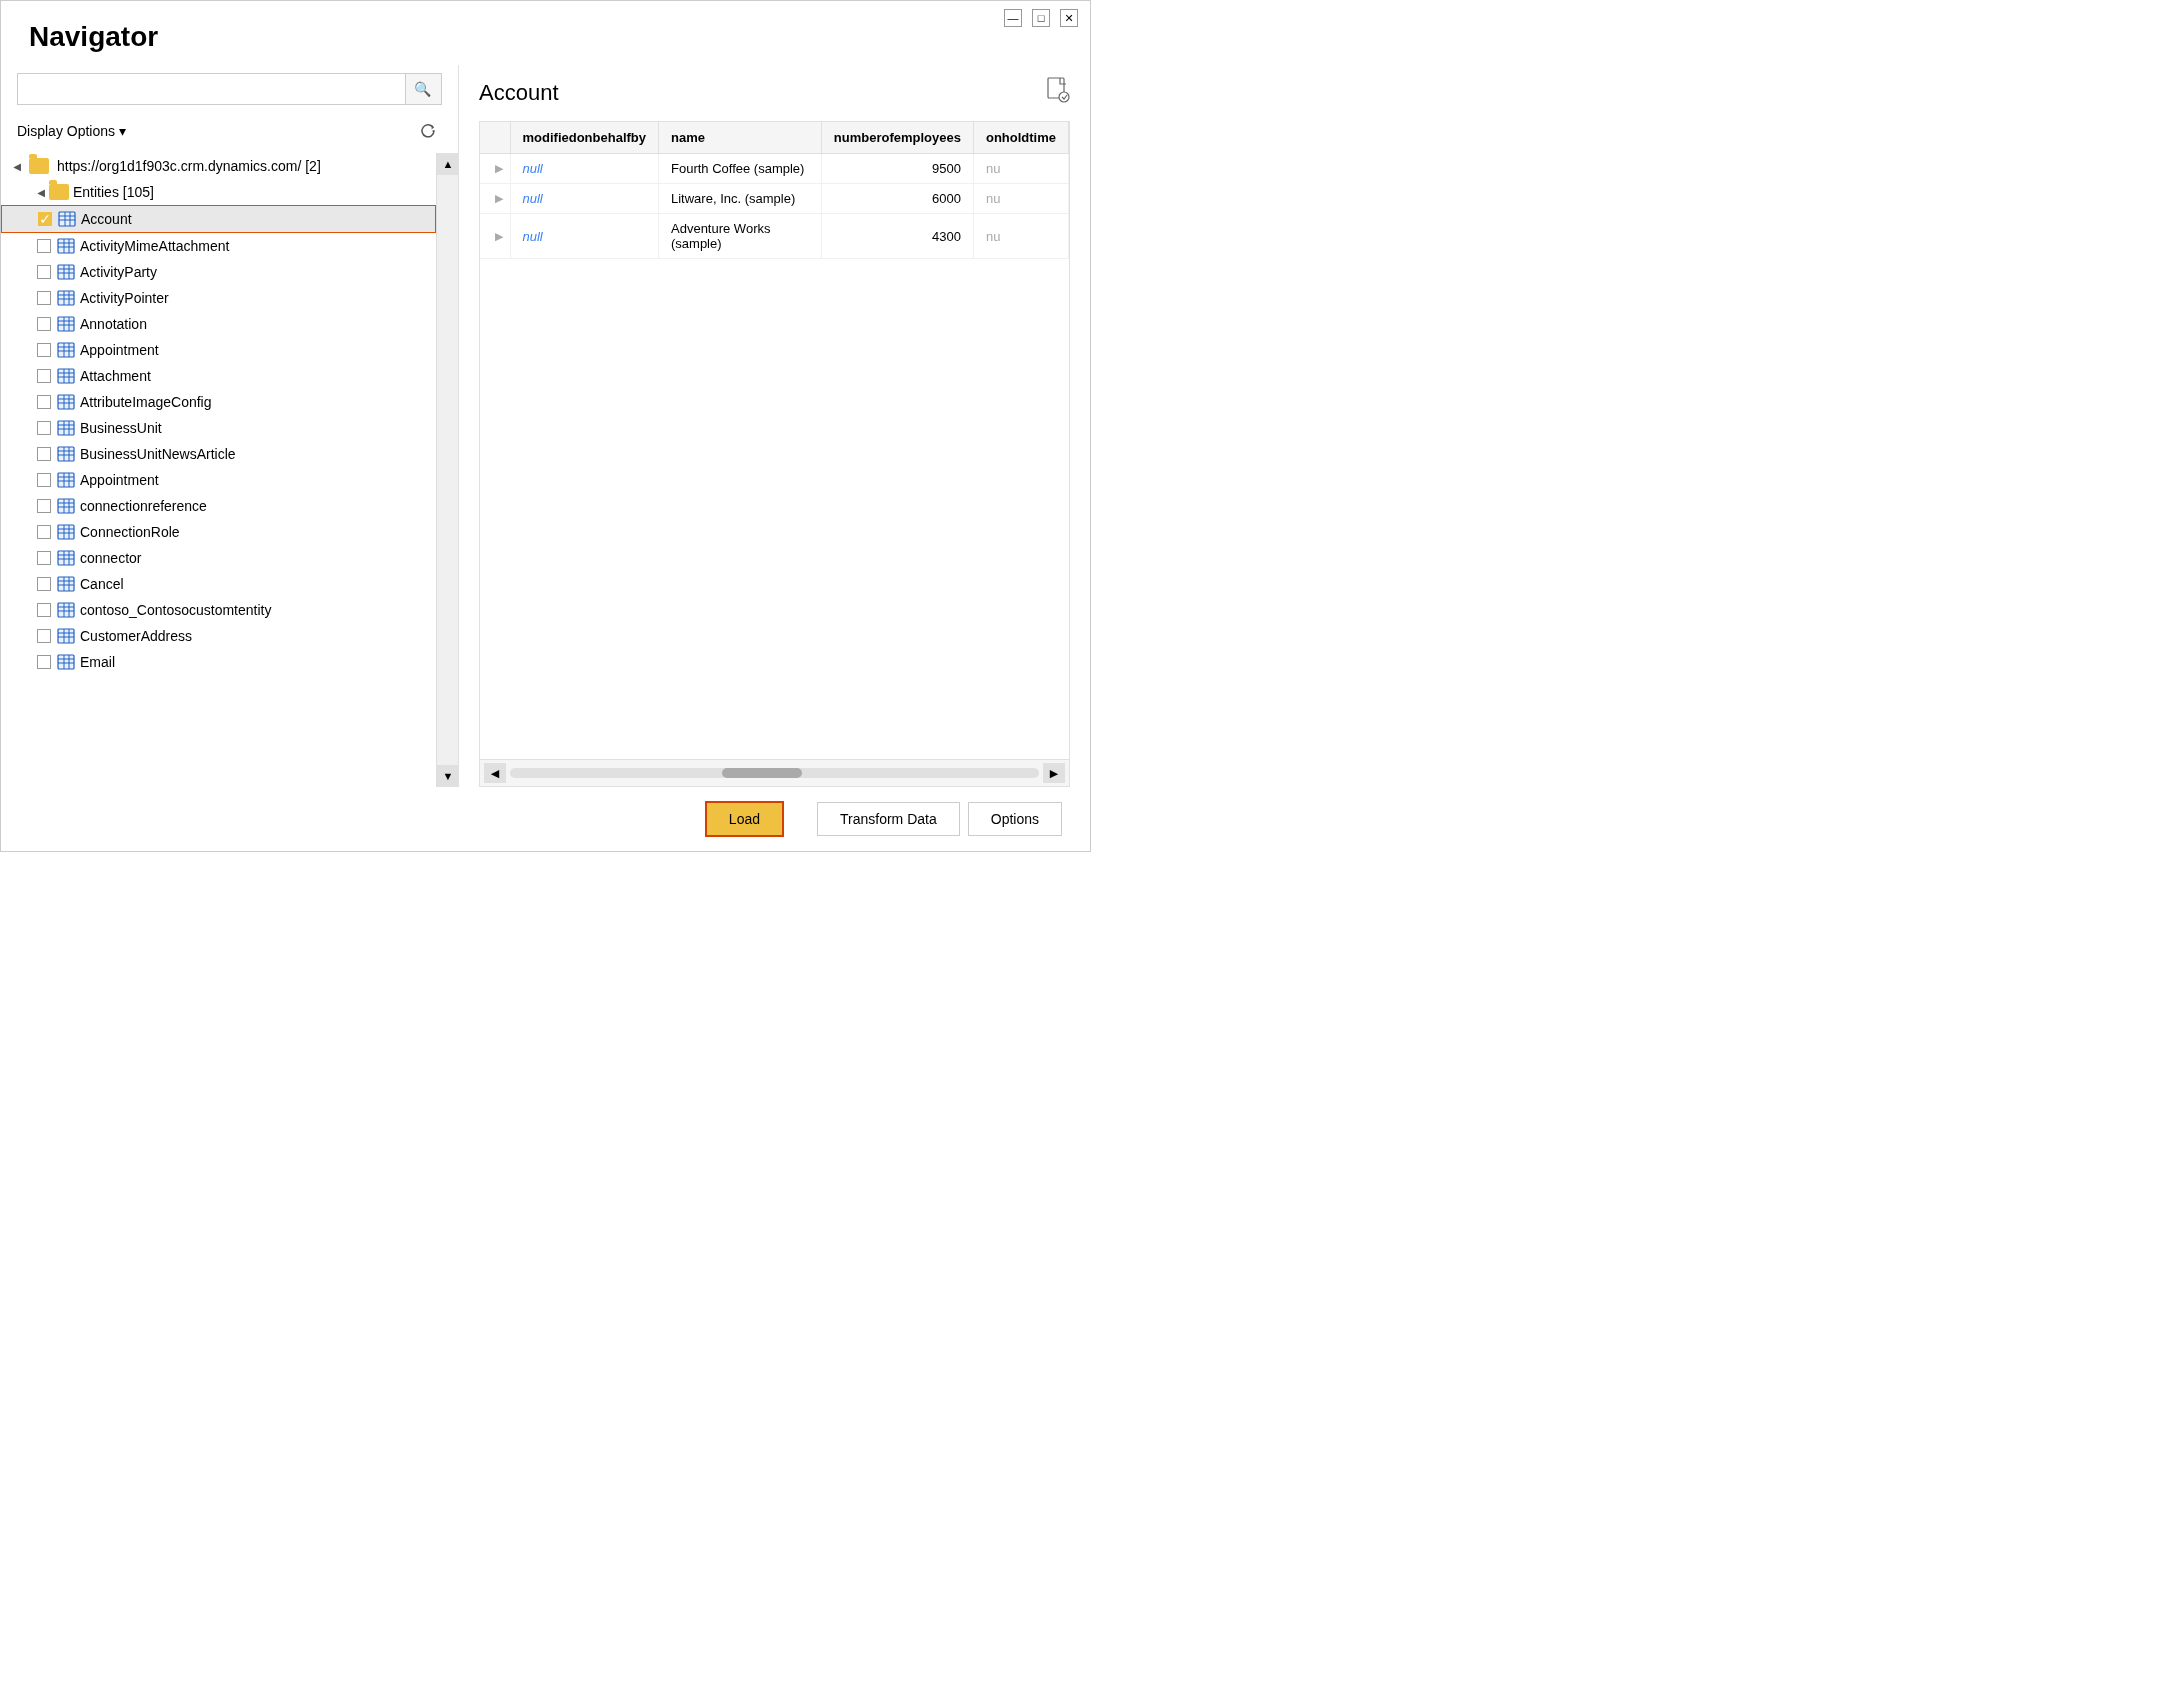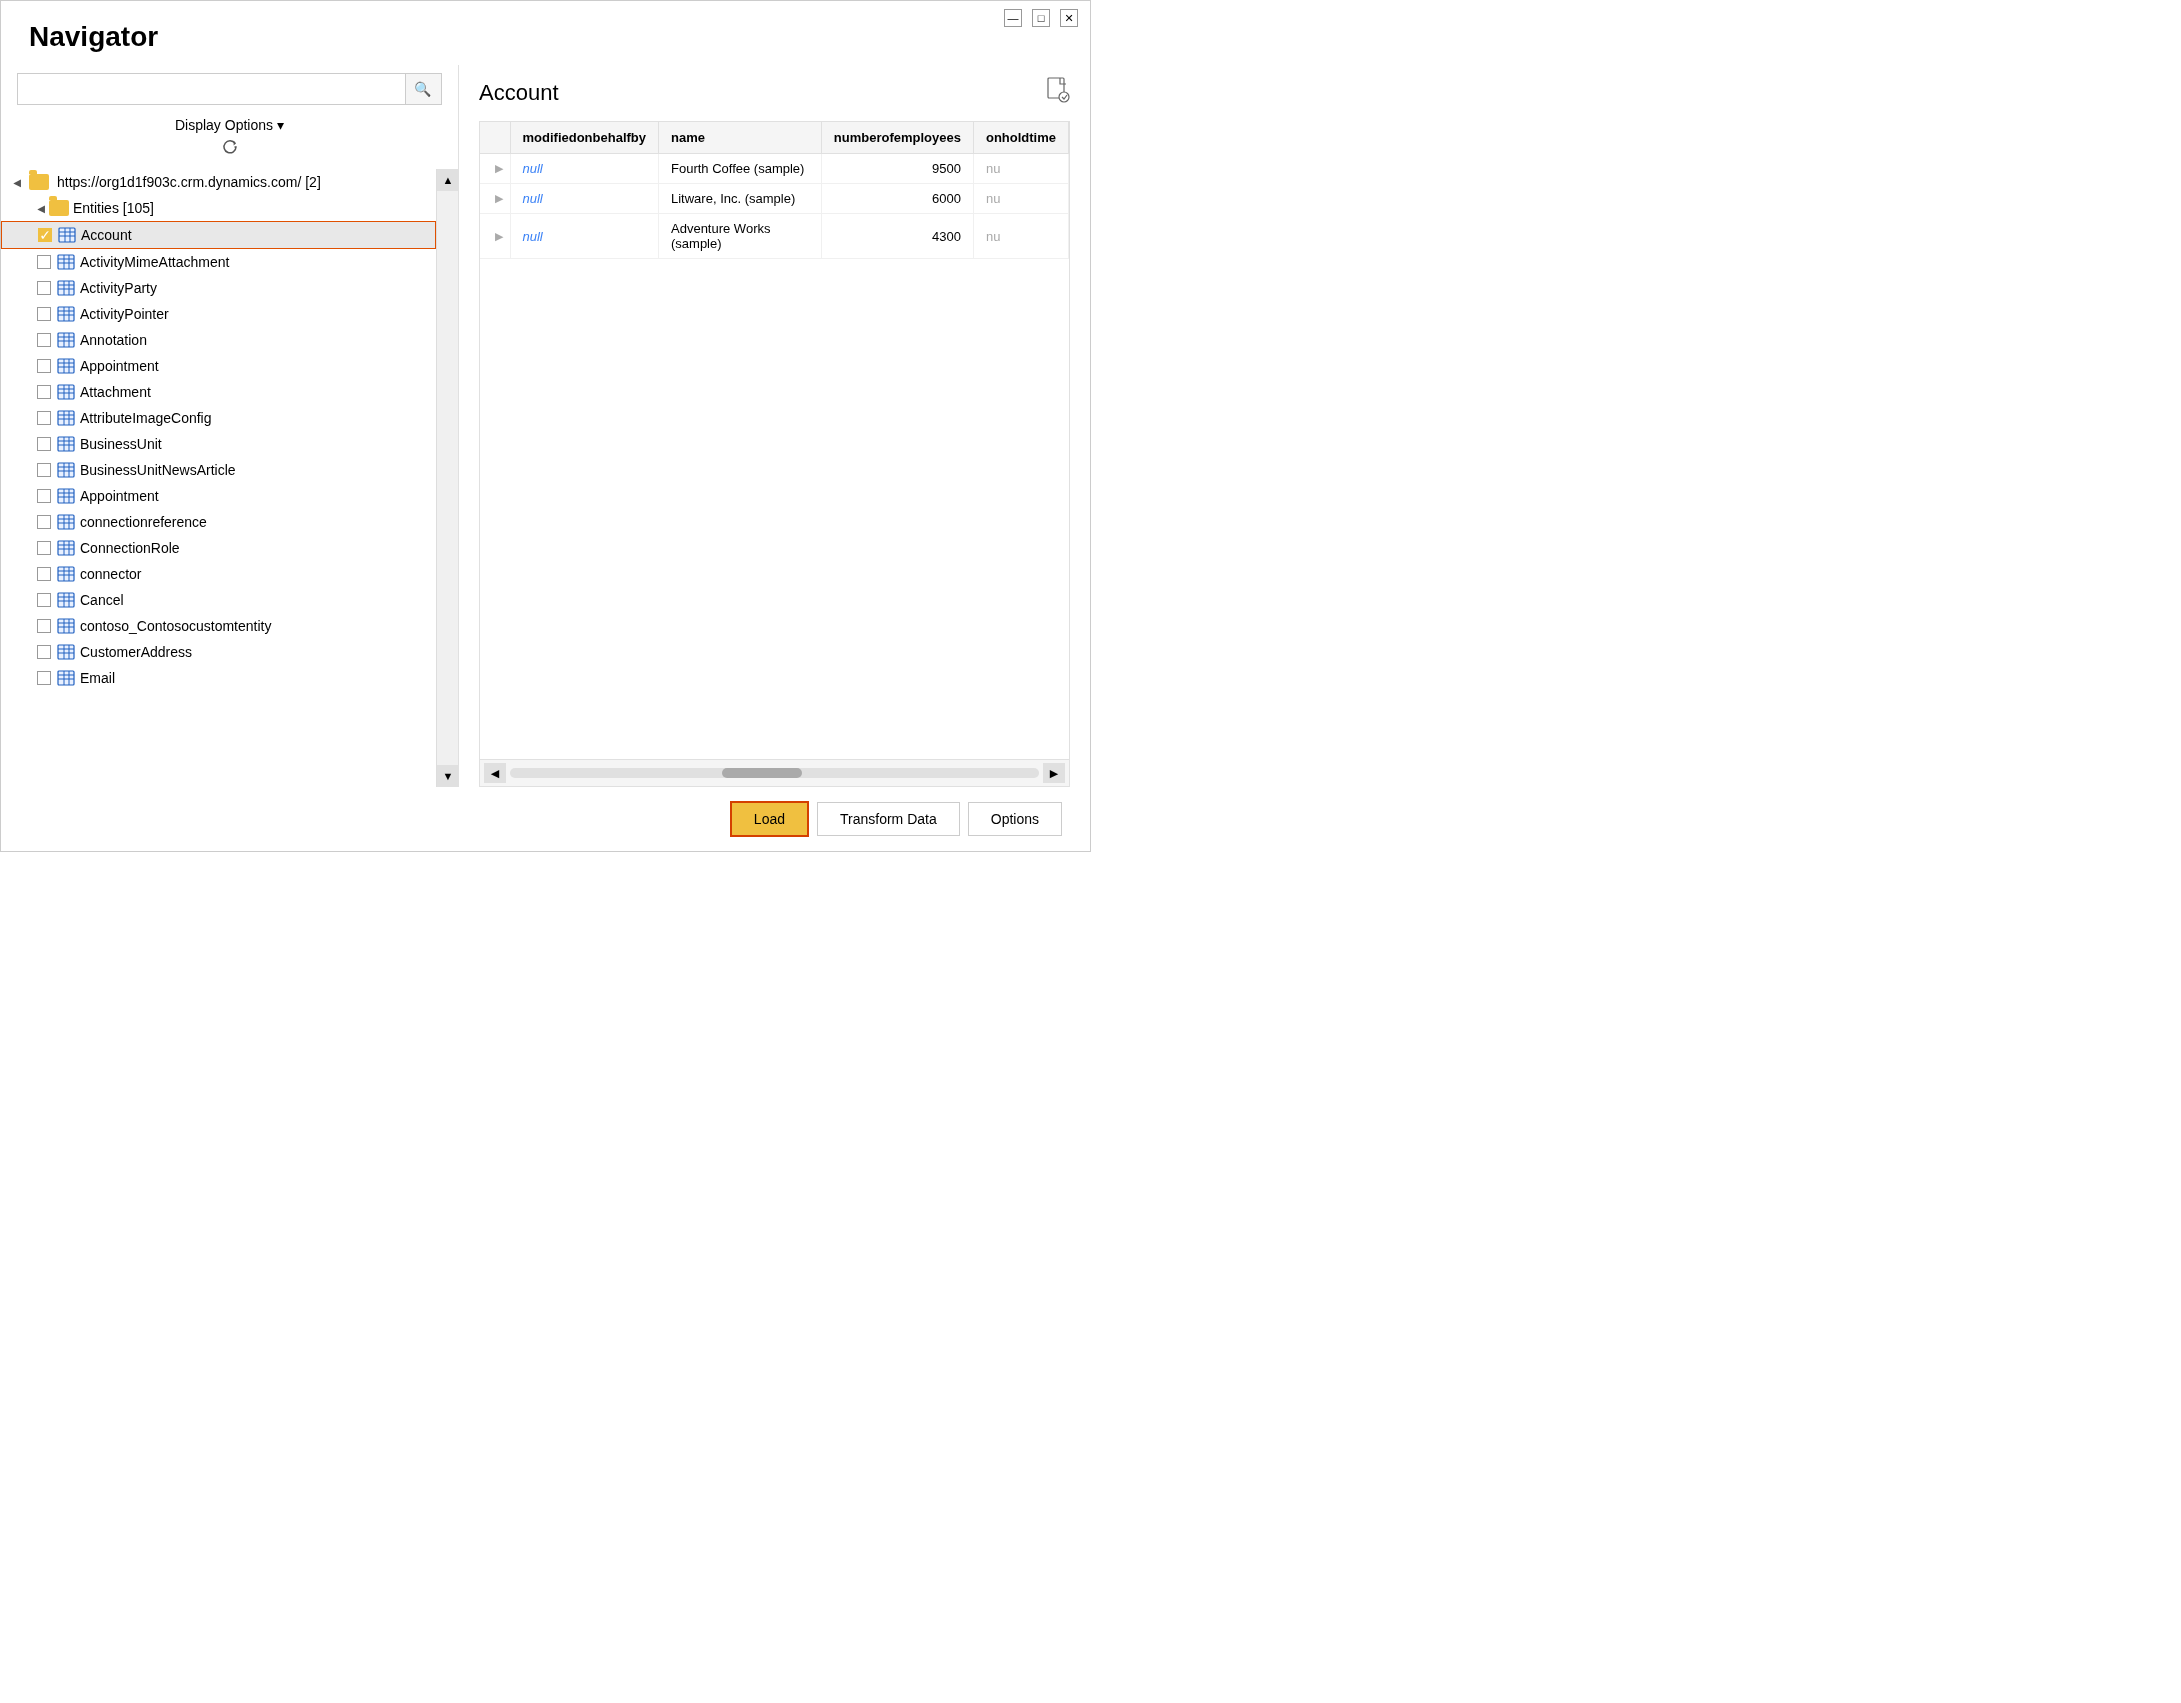--- a/index.html
+++ b/index.html
@@ -96,21 +96,20 @@
       align-items: center;
       justify-content: center;
       font-size: 14px;
     }
 
     .display-options-row {
       display: flex;
       align-items: center;
       justify-content: space-between;
       padding: 4px 16px 8px 16px;
-      flex-direction: column;
     }
     .display-options-btn {
       display: flex;
       align-items: center;
       gap: 4px;
       background: none;
       border: none;
       cursor: pointer;
       font-size: 14px;
       color: #000;
@@ -329,20 +328,21 @@
       cursor: pointer;
       font-weight: 400;
     }
 
     .btn-transform {
       background: #fff;
       border: 1px solid #ccc;
       padding: 8px 22px;
       font-size: 14px;
       cursor: pointer;
+      margin-left: 25px;
     }
 
     .btn-cancel {
       background: #fff;
       border: 1px solid #ccc;
       padding: 8px 22px;
       font-size: 14px;
       cursor: pointer;
     }
 

